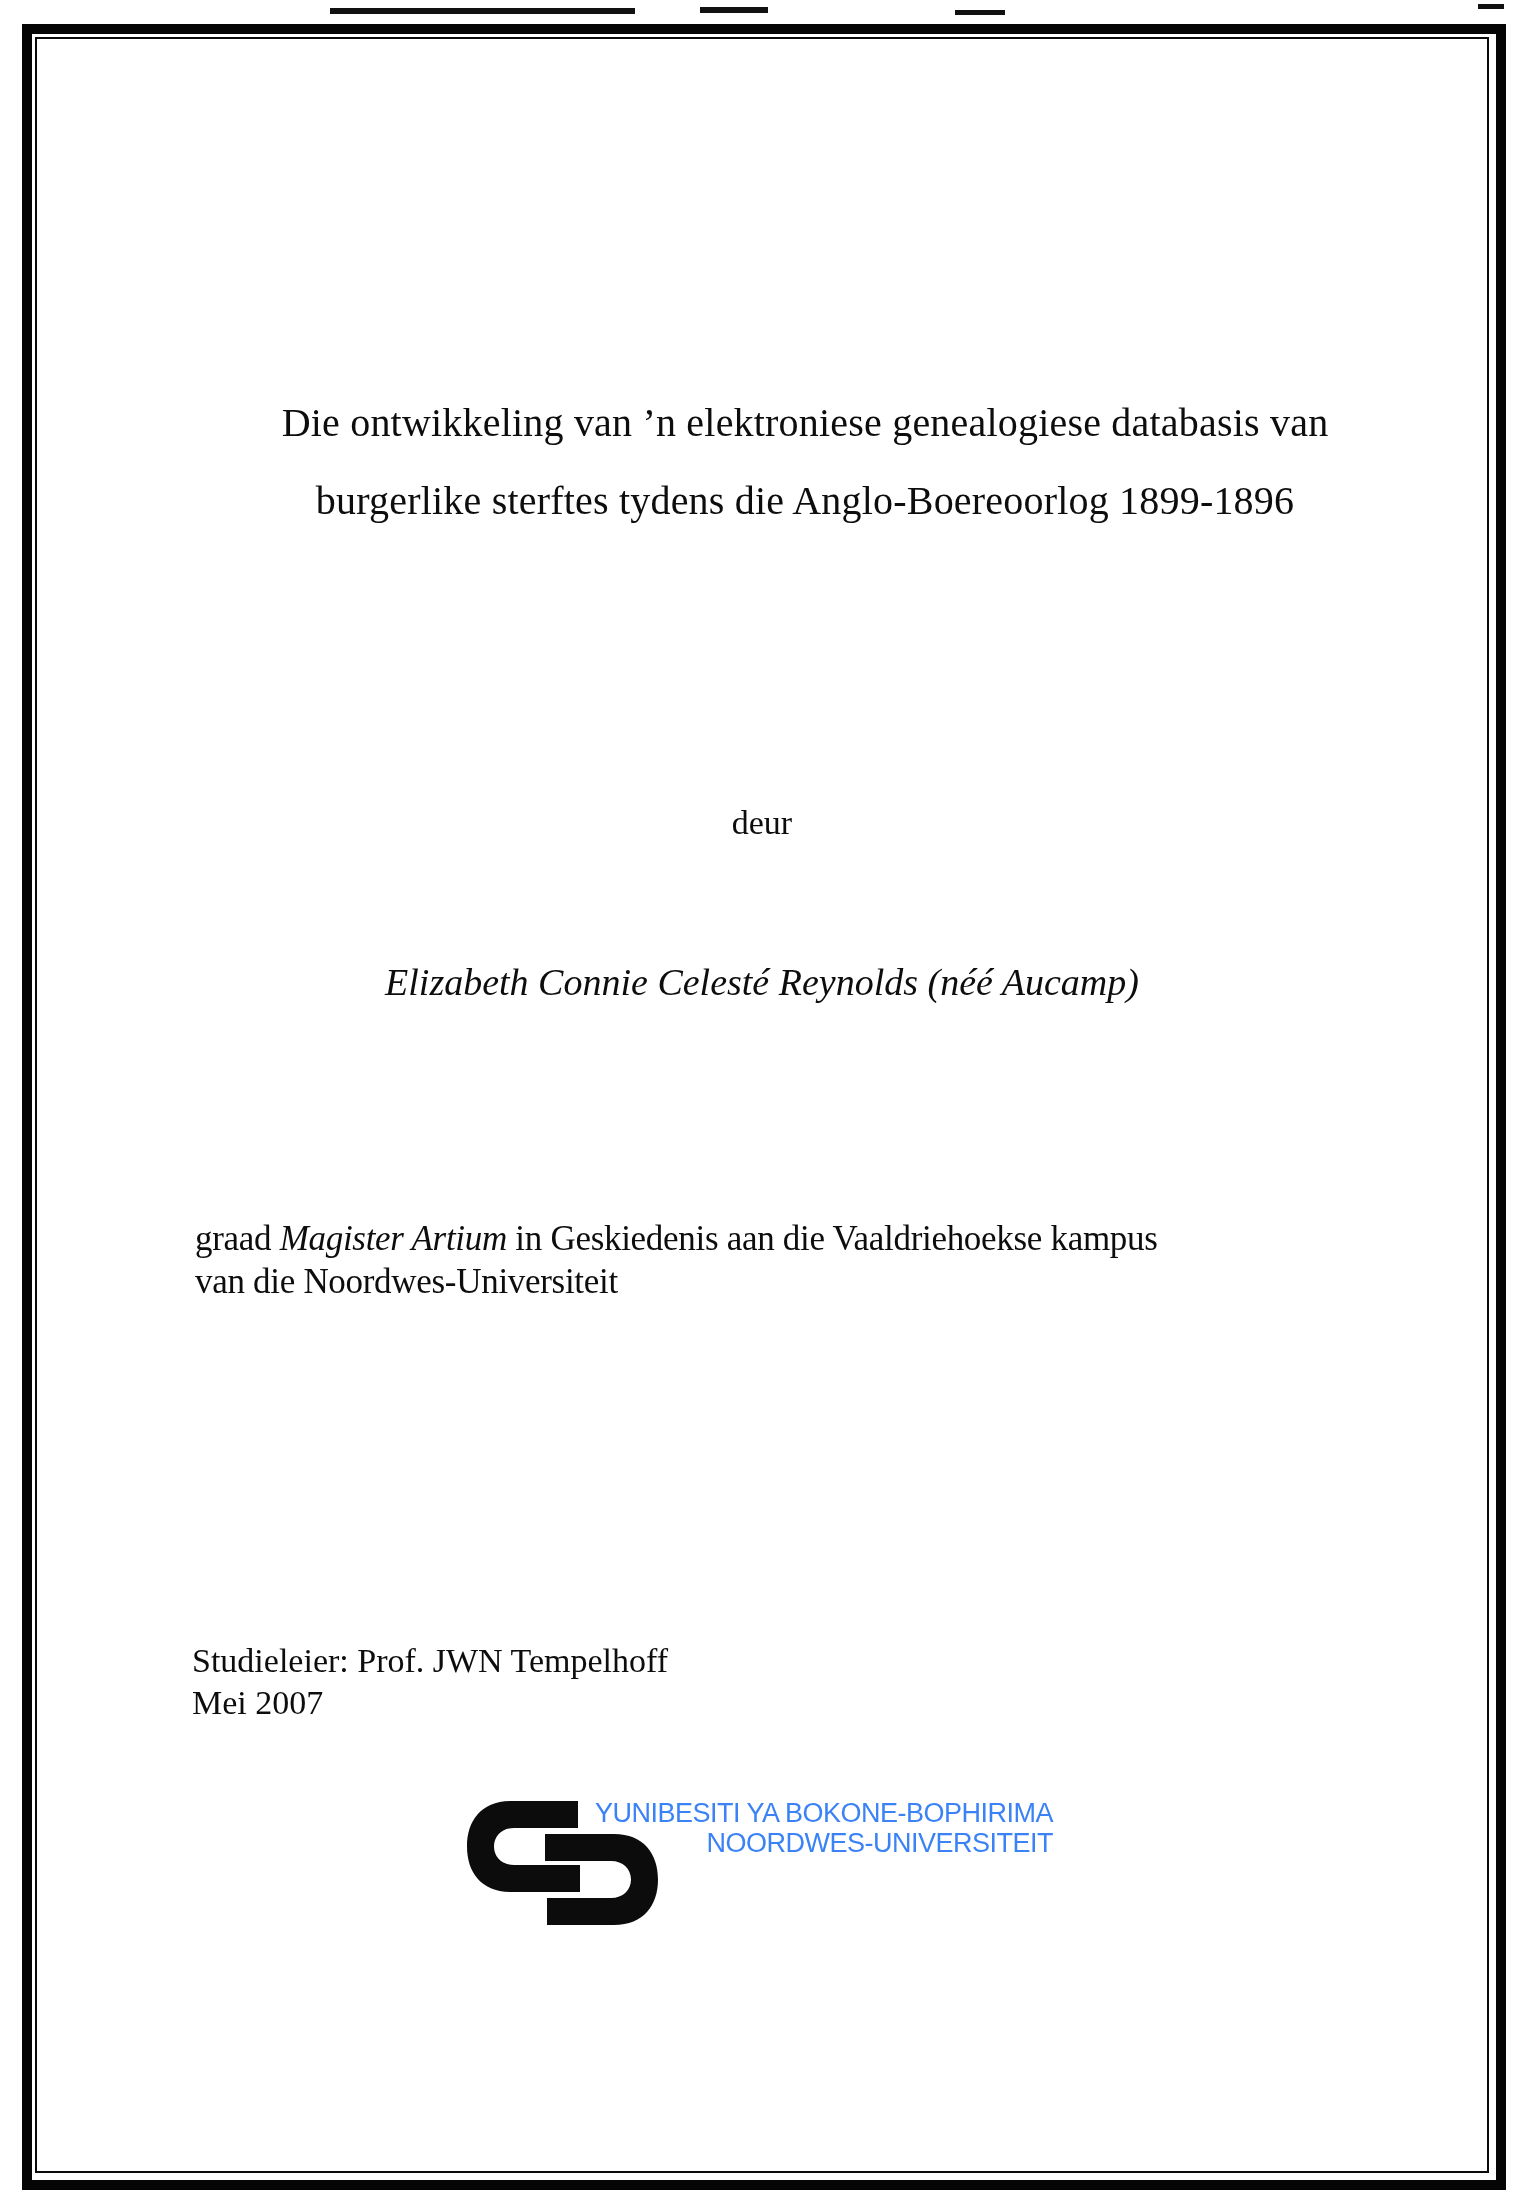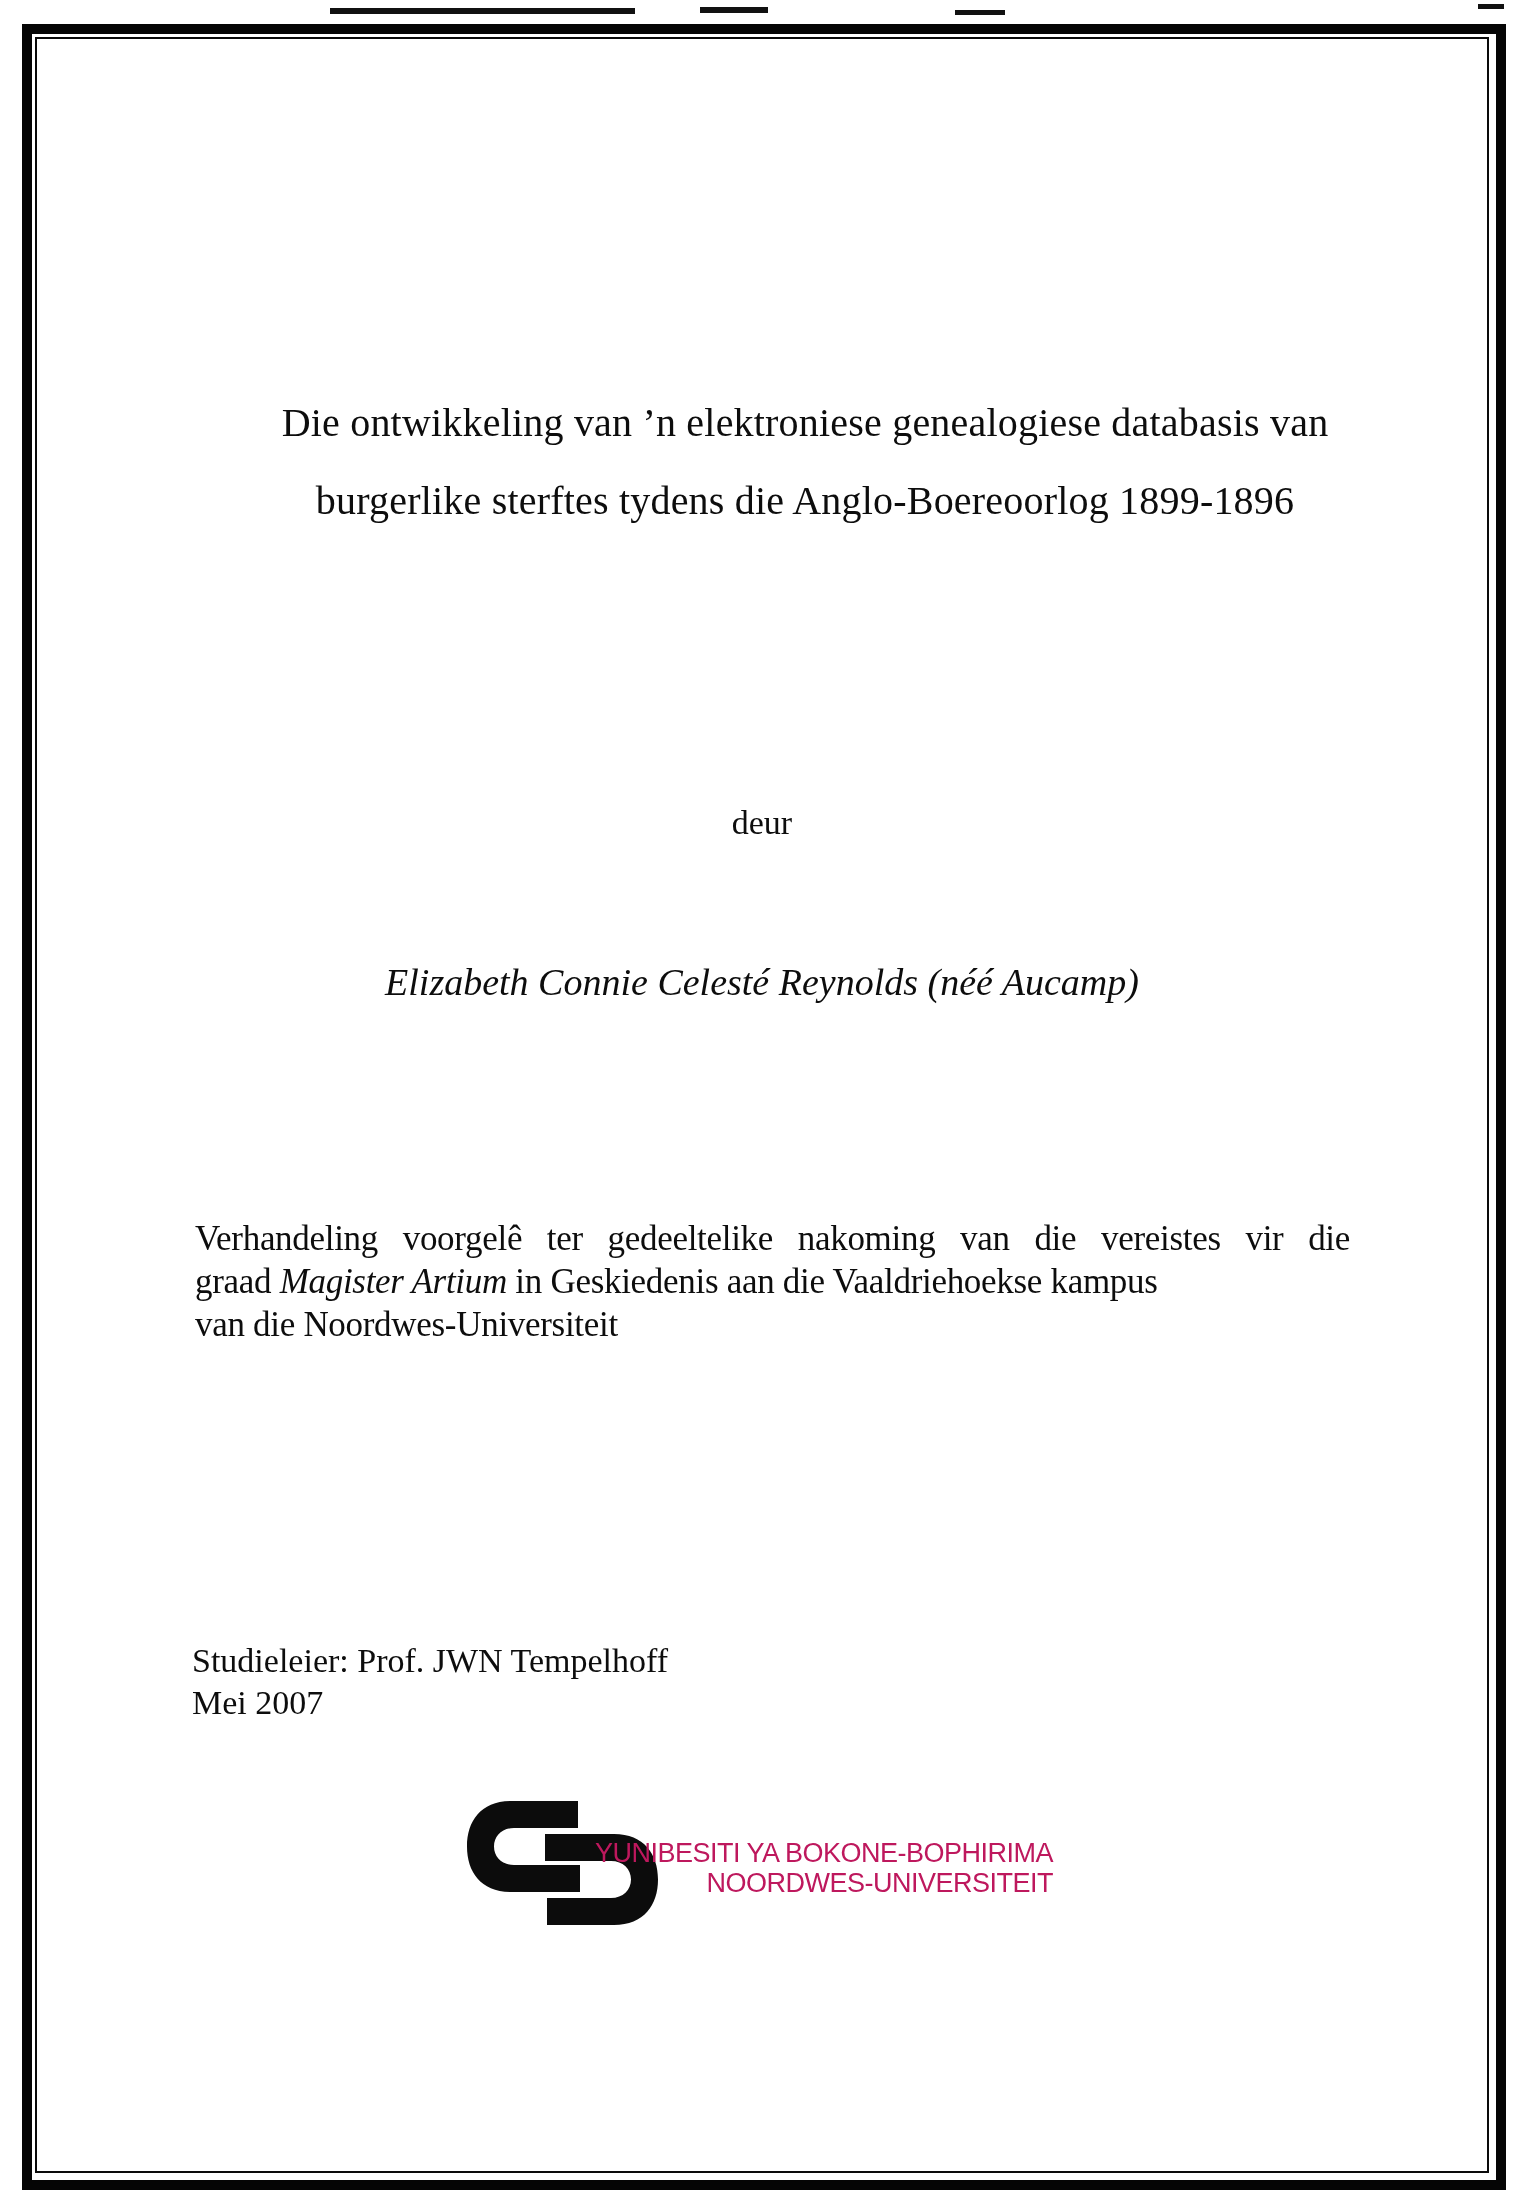--- a/index.html
+++ b/index.html
@@ -78,23 +78,22 @@
   .logo-mark path { fill: #0c0c0c; }
   .logo-text {
     position: absolute;
     left: 587px; top: 1799px;
     width: 466px;
     text-align: right;
     font-family: "Liberation Sans", "DejaVu Sans", sans-serif;
     font-size: 27px;
     line-height: 29.5px;
     letter-spacing: -0.5px;
-    color: #be185d;
+    color: #3b82f6;
     white-space: nowrap;
-    margin-top: 40px;
   }
 </style>
 </head>
 <body>
 
 <div id="page">
 
   <div class="artifact" style="left:330px; top:8px; width:305px; height:6px;"></div>
   <div class="artifact" style="left:700px; top:7px; width:68px; height:6px;"></div>
   <div class="artifact" style="left:955px; top:10px; width:50px; height:5px;"></div>
@@ -106,21 +105,20 @@
   <div class="centered-block thesis-title">
     <div>Die ontwikkeling van ’n elektroniese genealogiese databasis van</div>
     <div>burgerlike sterftes tydens die Anglo-Boereoorlog 1899-1896</div>
   </div>
 
   <div class="centered-block byline">deur</div>
 
   <div class="centered-block author">Elizabeth Connie Celesté Reynolds (néé Aucamp)</div>
 
   <div class="degree-statement">
-    <div class="justified">Verhandeling voorgelê ter gedeeltelike nakoming van die vereistes vir die</div>
     <div><span>graad </span><span class="it">Magister Artium</span><span> in Geskiedenis aan die Vaaldriehoekse kampus</span></div>
     <div>van die Noordwes-Universiteit</div>
   </div>
 
   <div class="supervisor-block">
     <div>Studieleier: Prof. JWN Tempelhoff</div>
     <div>Mei 2007</div>
   </div>
 
   <div class="logo-mark">

